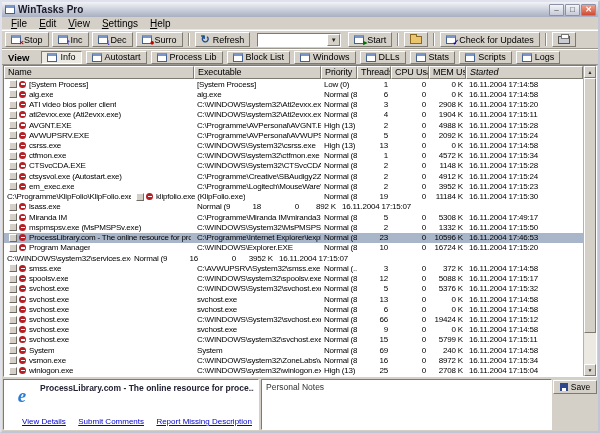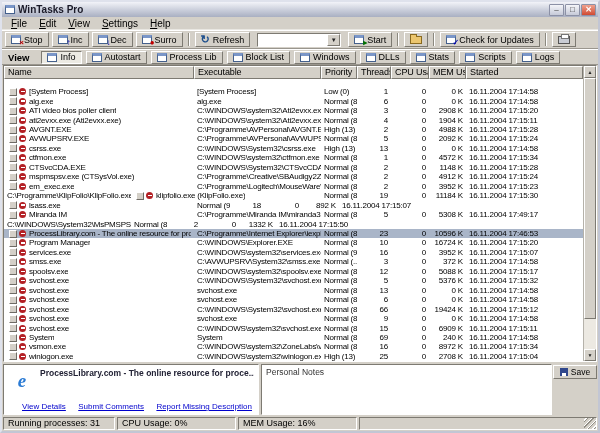--- a/index.html
+++ b/index.html
@@ -57,21 +57,21 @@
   .folder::before { content:''; position:absolute; top:-3px; left:-1px; width:5px; height:2px;
                     background:#ecc66e; border:1px solid #8a6a20; border-bottom:none; }
   .printer { display:inline-block; width:12px; height:8px; background:#c9ccd4; border:1px solid #555;
              position:relative; flex:none; }
   .printer::before { content:''; position:absolute; left:2px; top:-3px; width:6px; height:3px;
                      background:#fff; border:1px solid #777; }
 
   
   .listview { flex:1; min-height:0; display:flex; background:#fff; border:1px solid;
               border-color:#7d7a72 #fff #fff #7d7a72; margin:0 1px; }
-  .list-main { flex:1; min-width:0; display:flex; flex-direction:column;gap:8px; }
+  .list-main { flex:1; min-width:0; display:flex; flex-direction:column; }
   .list-header { height:13px; flex:none; display:flex; }
   .hcell { background:#d4d0c8; border:1px solid; border-color:#fff #7d7a72 #7d7a72 #fff;
            font-size:9px; line-height:11px; padding:0 3px; overflow:hidden; white-space:nowrap;
            letter-spacing:-0.1px; flex:none; }
   .rows { flex:1; display:flex; flex-direction:column; overflow:hidden; }
   .prow { flex:1; display:flex; align-items:center; font-size:8px; letter-spacing:-0.2px;
           white-space:nowrap; color:#000; }
   .prow.selected { background:#a9b5c8; }
   .cell { padding:0 3px; overflow:hidden; white-space:nowrap; flex:none; }
   .cell.num { text-align:right; }
@@ -250,21 +250,21 @@
 
   <div class="listview">
     <div class="list-main">
       <div class="list-header" id="list-header">
           <div class="hcell" style="width: 190px;">Name</div>
           <div class="hcell" style="width: 127px;">Executable</div>
           <div class="hcell" style="width: 36px;">Priority</div>
           <div class="hcell" style="width: 34px;">Threads</div>
           <div class="hcell" style="width: 38px;">CPU Usage</div>
           <div class="hcell" style="width: 37px;">MEM Usage</div>
-          <div class="hcell" style="flex: 1 1 0%;">Started</div>
+          <div class="hcell" style="flex: 1 1 0%; font-style: italic;">Started</div>
         </div>
       <div class="rows" id="rows">
           <div class="prow">
             <div class="cell name" style="width: 190px;">
               <span class="pbtn"></span>
               <span class="bdot"></span>
               <span class="ntext">[System Process]</span>
             </div>
             <div class="cell" style="width: 127px;">[System Process]</div>
             <div class="cell" style="width: 36px;">Low (0)</div>
@@ -374,21 +374,21 @@
             <div class="cell" style="width: 36px;">Normal (8)</div>
             <div class="cell num" style="width: 34px;">2</div>
             <div class="cell num" style="width: 38px;">0</div>
             <div class="cell num" style="width: 37px;">1148 K</div>
             <div class="cell" style="flex: 1 1 0%;">16.11.2004 17:15:28</div>
           </div>
           <div class="prow">
             <div class="cell name" style="width: 190px;">
               <span class="pbtn"></span>
               <span class="bdot"></span>
-              <span class="ntext">mspmspsv.exe (CTSysVol.exe)</span>
+              <span class="ntext">ctsysvol.exe (Autostart.exe)</span>
             </div>
             <div class="cell" style="width: 127px;">C:\Programme\Creative\SBAudigy2ZS\Surro...</div>
             <div class="cell" style="width: 36px;">Normal (8)</div>
             <div class="cell num" style="width: 34px;">2</div>
             <div class="cell num" style="width: 38px;">0</div>
             <div class="cell num" style="width: 37px;">4912 K</div>
             <div class="cell" style="flex: 1 1 0%;">16.11.2004 17:15:24</div>
           </div>
           <div class="prow">
             <div class="cell name" style="width: 190px;">
@@ -435,20 +435,25 @@
               <span class="ntext">Miranda IM</span>
             </div>
             <div class="cell" style="width: 127px;">C:\Programme\Miranda IM\miranda32.exe</div>
             <div class="cell" style="width: 36px;">Normal (8)</div>
             <div class="cell num" style="width: 34px;">5</div>
             <div class="cell num" style="width: 38px;">0</div>
             <div class="cell num" style="width: 37px;">5308 K</div>
             <div class="cell" style="flex: 1 1 0%;">16.11.2004 17:49:17</div>
           </div>
           <div class="prow">
+            <div class="cell name" style="width: 190px;">
+              <span class="pbtn"></span>
+              <span class="bdot"></span>
+              <span class="ntext">mspmspsv.exe (MsPMSPSv.exe)</span>
+            </div>
             <div class="cell" style="width: 127px;">C:\WINDOWS\System32\MsPMSPSv.exe</div>
             <div class="cell" style="width: 36px;">Normal (8)</div>
             <div class="cell num" style="width: 34px;">2</div>
             <div class="cell num" style="width: 38px;">0</div>
             <div class="cell num" style="width: 37px; text-align: right;">1332 K</div>
             <div class="cell" style="flex: 1 1 0%;">16.11.2004 17:15:50</div>
           </div>
           <div class="prow selected">
             <div class="cell name" style="width: 190px;">
               <span class="pbtn"></span>
@@ -469,25 +474,20 @@
               <span class="ntext">Program Manager</span>
             </div>
             <div class="cell" style="width: 127px;">C:\WINDOWS\Explorer.EXE</div>
             <div class="cell" style="width: 36px;">Normal (8)</div>
             <div class="cell num" style="width: 34px;">10</div>
             <div class="cell num" style="width: 38px;">0</div>
             <div class="cell num" style="width: 37px;">16724 K</div>
             <div class="cell" style="flex: 1 1 0%;">16.11.2004 17:15:20</div>
           </div>
           <div class="prow">
-            <div class="cell name" style="width: 190px;">
-              <span class="pbtn"></span>
-              <span class="bdot"></span>
-              <span class="ntext">services.exe</span>
-            </div>
             <div class="cell" style="width: 127px;">C:\WINDOWS\system32\services.exe</div>
             <div class="cell" style="width: 36px;">Normal (9)</div>
             <div class="cell num" style="width: 34px;">16</div>
             <div class="cell num" style="width: 38px;">0</div>
             <div class="cell num" style="width: 37px;">3952 K</div>
             <div class="cell" style="flex: 1 1 0%;">16.11.2004 17:15:07</div>
           </div>
           <div class="prow">
             <div class="cell name" style="width: 190px;">
               <span class="pbtn"></span>
@@ -582,21 +582,21 @@
           <div class="prow">
             <div class="cell name" style="width: 190px;">
               <span class="pbtn"></span>
               <span class="bdot"></span>
               <span class="ntext">svchost.exe</span>
             </div>
             <div class="cell" style="width: 127px;">C:\WINDOWS\system32\svchost.exe</div>
             <div class="cell" style="width: 36px;">Normal (8)</div>
             <div class="cell num" style="width: 34px;">15</div>
             <div class="cell num" style="width: 38px;">0</div>
-            <div class="cell num" style="width: 37px;">6909 K</div>
+            <div class="cell num" style="width: 37px;">5799 K</div>
             <div class="cell" style="flex: 1 1 0%;">16.11.2004 17:15:11</div>
           </div>
           <div class="prow">
             <div class="cell name" style="width: 190px;">
               <span class="pbtn"></span>
               <span class="bdot"></span>
               <span class="ntext">System</span>
             </div>
             <div class="cell" style="width: 127px;">System</div>
             <div class="cell" style="width: 36px;">Normal (8)</div>
@@ -660,22 +660,14 @@
       </div>
       <div class="save-col">
         <div class="save-btn">
           <span class="disk"></span>
           <span>Save</span>
         </div>
       </div>
     </div>
   </div>
 
-  <div class="statusbar">
-    <div class="sfield f1">Running processes: 31</div>
-    <div class="sfield f2">CPU Usage: 0%</div>
-    <div class="sfield f3">MEM Usage: 16%</div>
-    <div class="sfield f4">
-      <span class="grip"></span>
-    </div>
-  </div>
 
 </div>
 
 </body></html>

